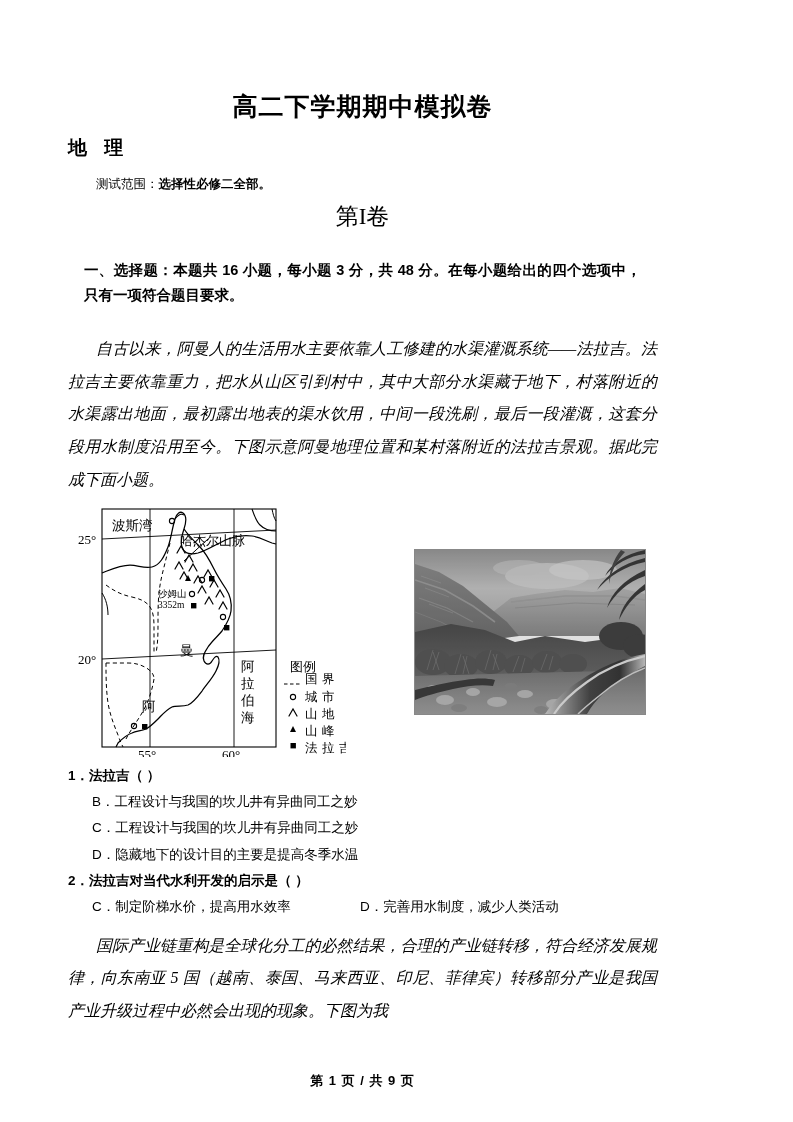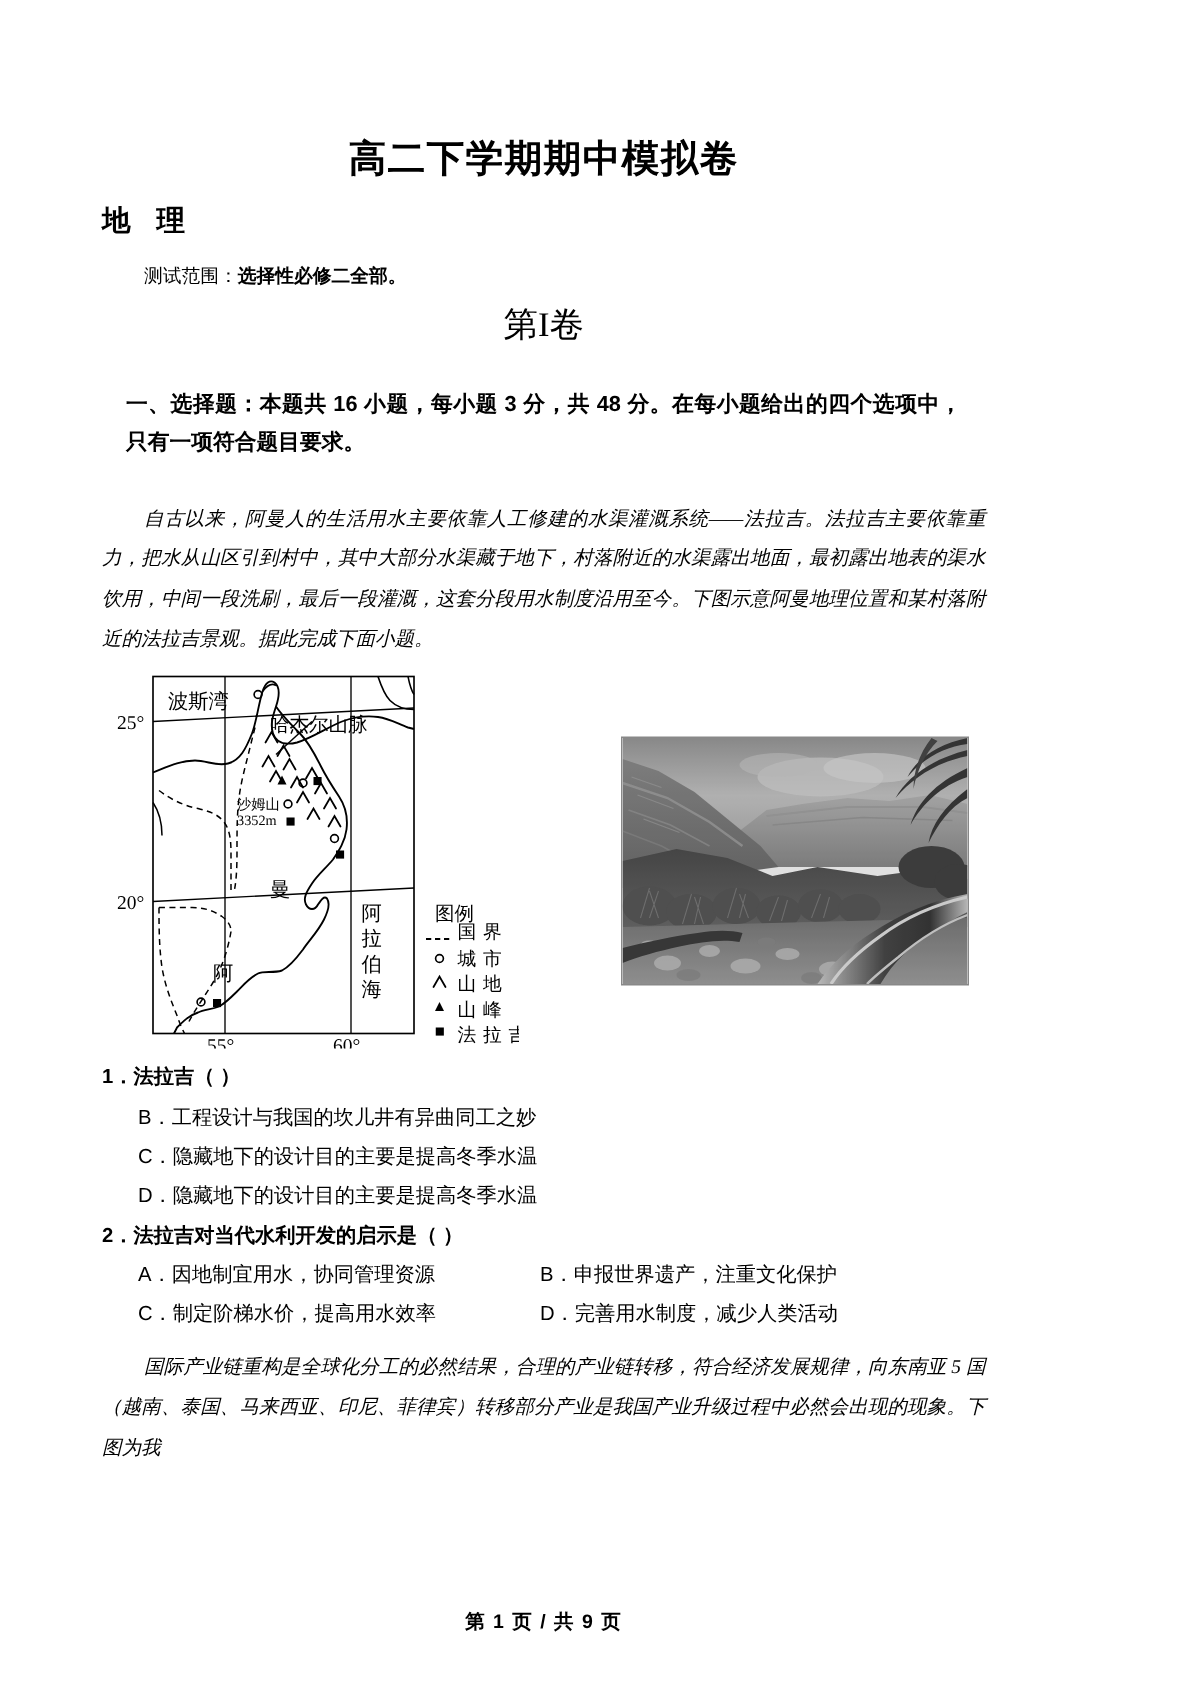--- a/index.html
+++ b/index.html
@@ -67,21 +67,21 @@
     font-weight: bold;
     line-height: 1.72;
     margin: 16px;
     padding-top: 11px;
     text-align: justify;
     font-family: "Liberation Sans", "DejaVu Sans", sans-serif;
   }
 
   
   .passage {
-    font-size: 13px;
+    font-size: 16px;
     line-height: 2.05;
     margin: 0;
     padding-top: 9px;
     text-indent: 28px;
     text-align: justify;
     font-family: "Liberation Serif", "DejaVu Serif", serif;
     font-style: italic;
   }
 
   
@@ -396,32 +396,28 @@
           <rect x="0" y="0" width="230" height="164" fill="#000"></rect>
         </g>
       </svg>
     </div>
   </div>
 
   <div>
     <p class="question-stem">1．法拉吉（   ）</p>
     <div class="opt-list">
       <div class="opt-row">B．工程设计与我国的坎儿井有异曲同工之妙</div>
-      <div class="opt-row">C．隐藏地下的设计目的主要是提高冬季水温</div>
+      <div class="opt-row">C．工程设计与我国的坎儿井有异曲同工之妙</div>
       <div class="opt-row">D．隐藏地下的设计目的主要是提高冬季水温</div>
     </div>
   </div>
 
   <div>
     <p class="question-stem">2．法拉吉对当代水利开发的启示是（   ）</p>
     <div class="opt-list">
-      <div class="opt-row two-col">
-        <span class="opt-cell">A．因地制宜用水，协同管理资源</span>
-        <span class="opt-cell">B．申报世界遗产，注重文化保护</span>
-      </div>
       <div class="opt-row two-col">
         <span class="opt-cell">C．制定阶梯水价，提高用水效率</span>
         <span class="opt-cell">D．完善用水制度，减少人类活动</span>
       </div>
     </div>
   </div>
 
   <p class="passage">国际产业链重构是全球化分工的必然结果，合理的产业链转移，符合经济发展规律，向东南亚 5 国（越南、泰国、马来西亚、印尼、菲律宾）转移部分产业是我国产业升级过程中必然会出现的现象。下图为我</p>
 
   <div class="page-footer">第 1 页 / 共 9 页</div>

